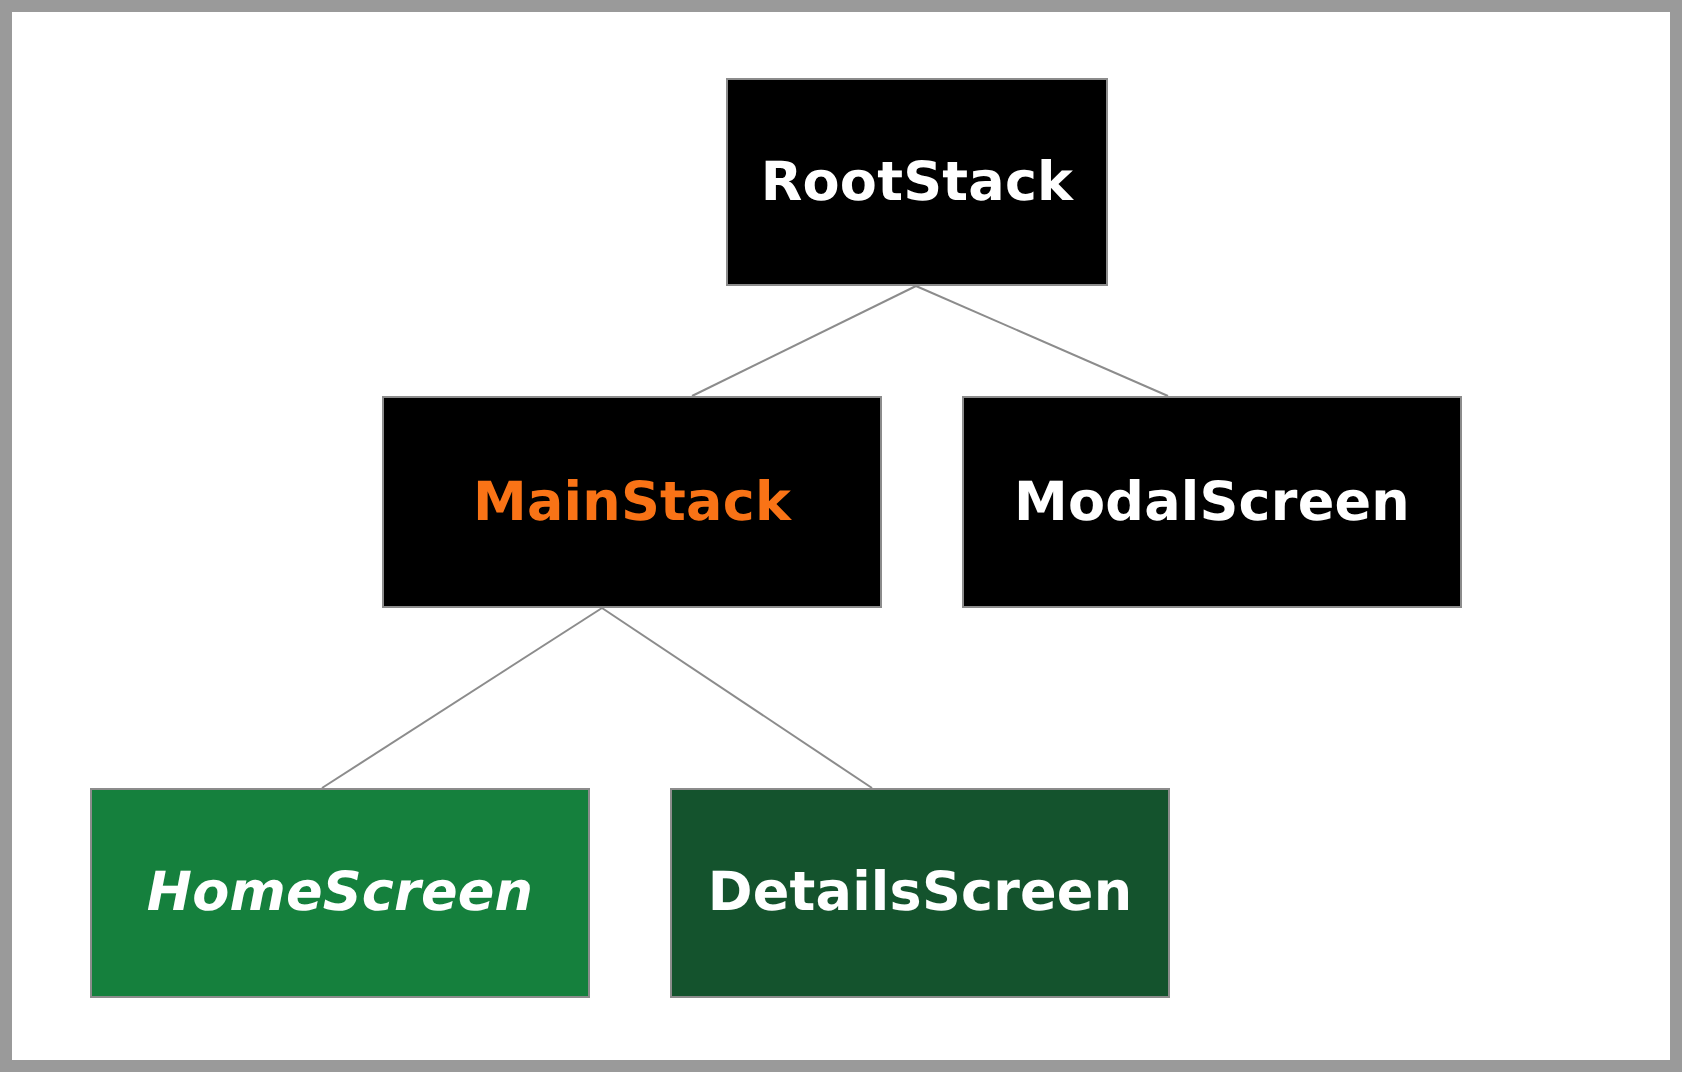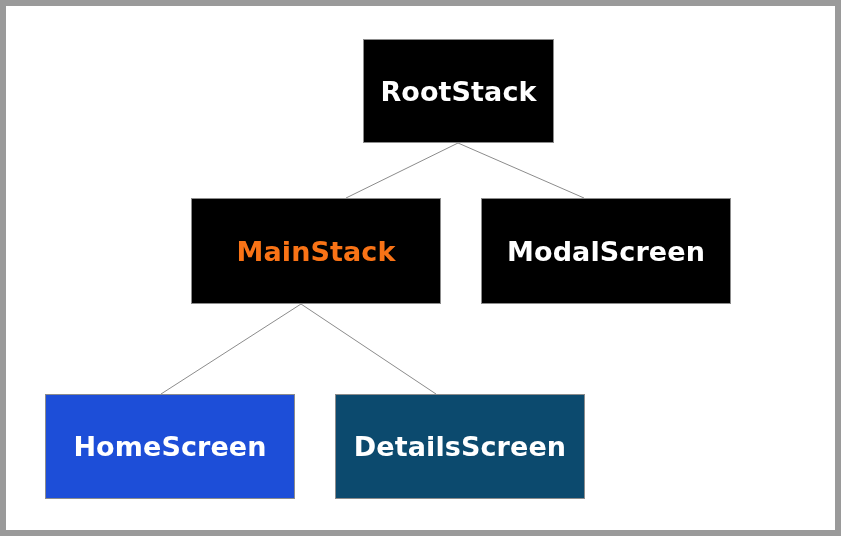--- a/index.html
+++ b/index.html
@@ -65,21 +65,21 @@
   </div>
 
   <div class="node" style="left: 185px; top: 192px; width: 250px; height: 106px; background: rgb(0, 0, 0); border-color: rgb(140, 140, 140);">
     <span class="node-label" style="color: #f97316;">MainStack</span>
   </div>
 
   <div class="node" style="left: 475px; top: 192px; width: 250px; height: 106px; background: rgb(0, 0, 0); border-color: rgb(140, 140, 140);">
     <span class="node-label" style="color: rgb(255, 255, 255);">ModalScreen</span>
   </div>
 
-  <div class="node" style="left: 39px; top: 388px; width: 250px; height: 105px; background: #1d4ed8; border-color: rgb(140, 140, 140);">
+  <div class="node" style="left: 39px; top: 388px; width: 250px; height: 105px; background: #15803d; border-color: rgb(140, 140, 140); font-style: italic;">
     <span class="node-label" style="color: rgb(255, 255, 255);">HomeScreen</span>
   </div>
 
-  <div class="node" style="left: 329px; top: 388px; width: 250px; height: 105px; background: #0c4a6e; border-color: rgb(140, 140, 140);">
+  <div class="node" style="left: 329px; top: 388px; width: 250px; height: 105px; background: #14532d; border-color: rgb(140, 140, 140);">
     <span class="node-label" style="color: rgb(255, 255, 255);">DetailsScreen</span>
   </div>
 
 </div>
 
 </body></html>

